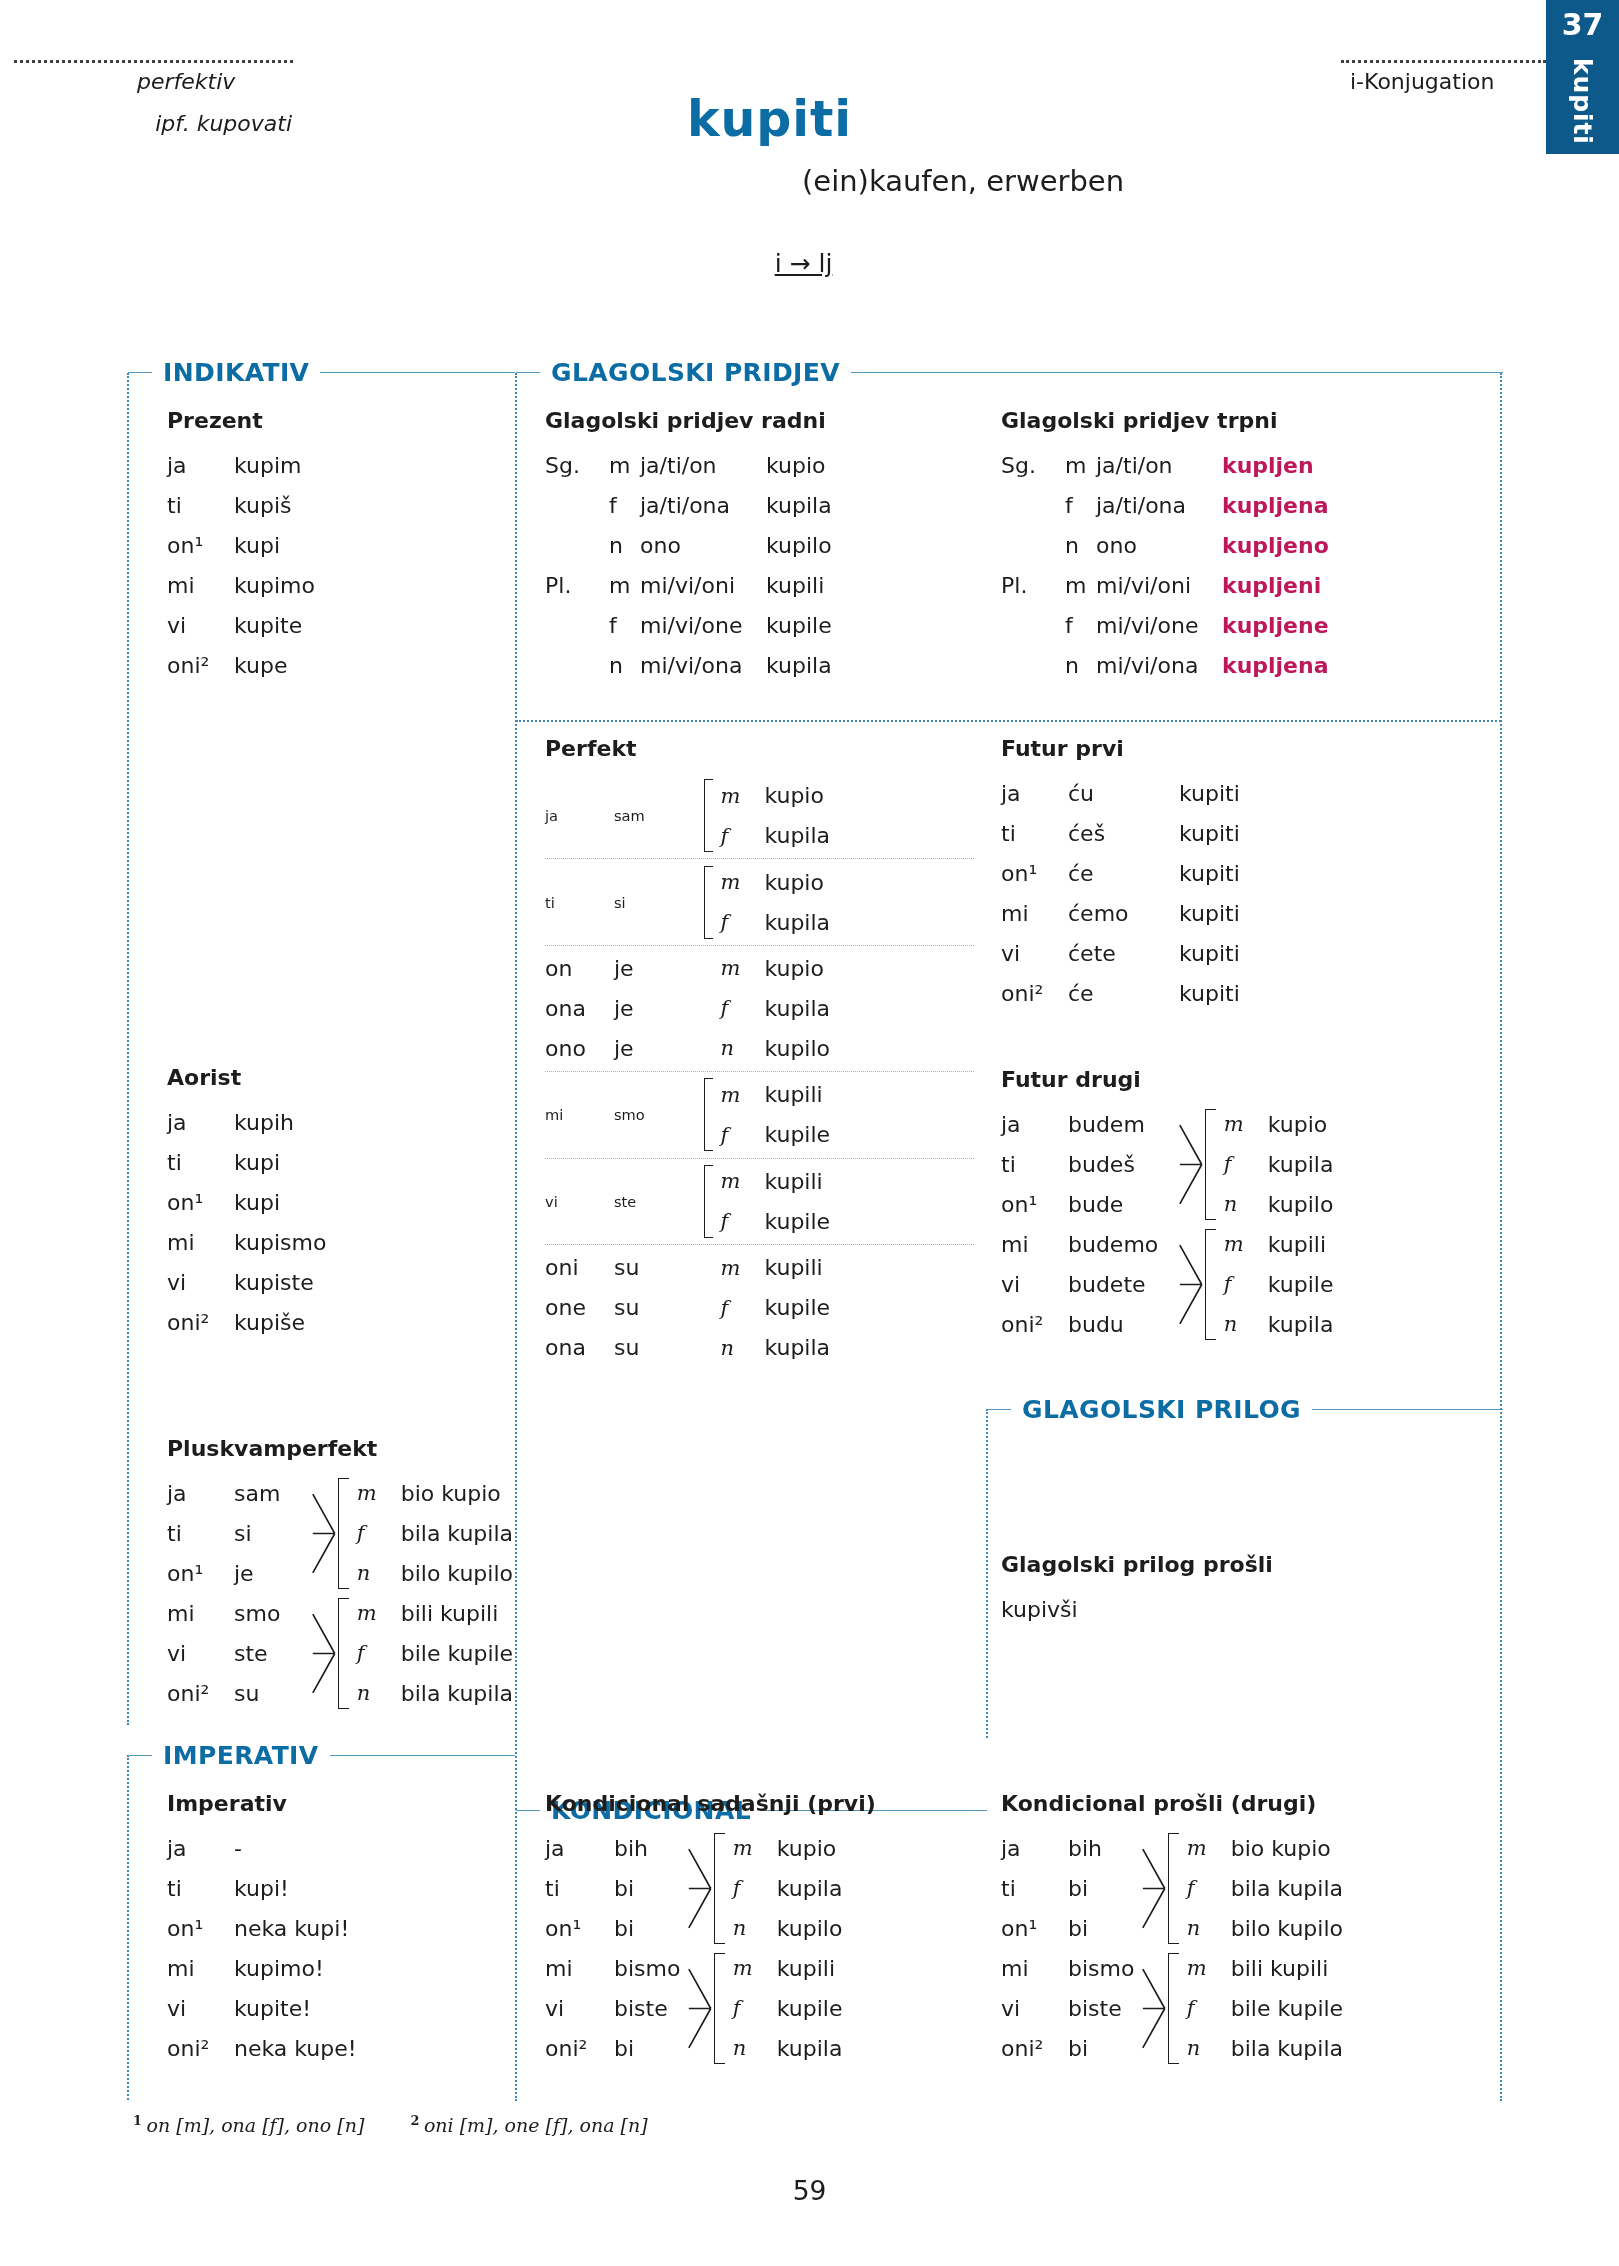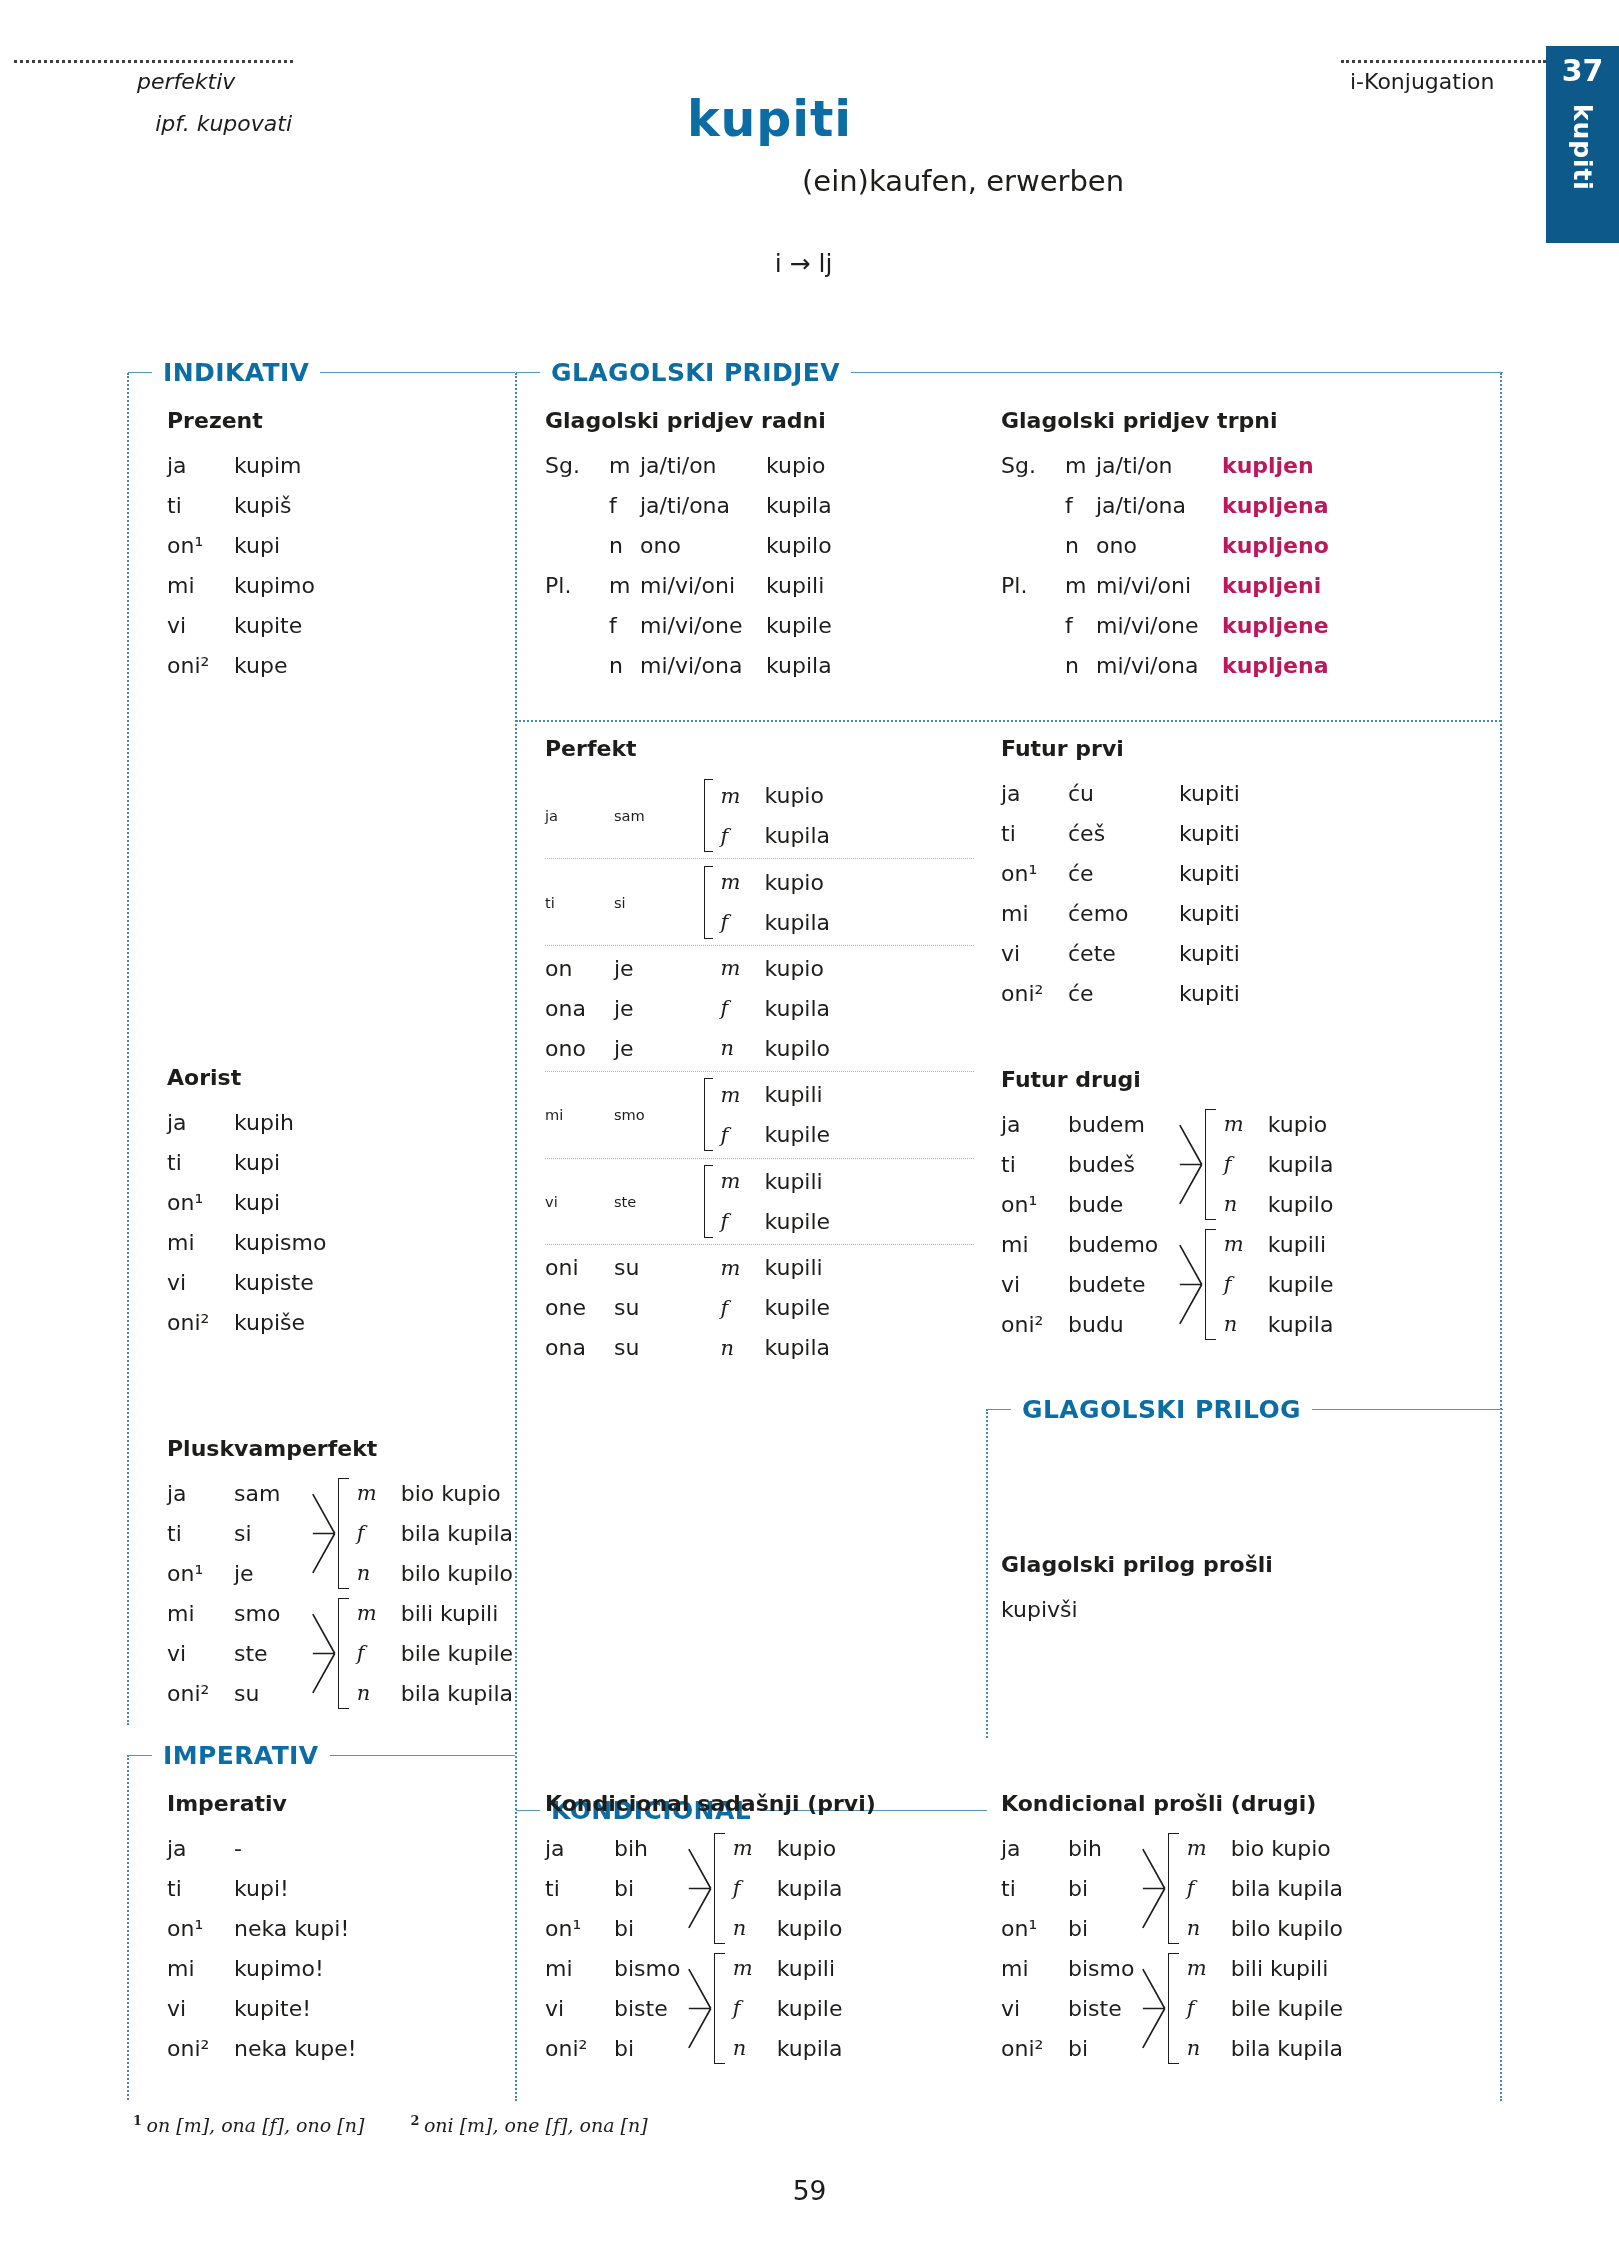--- a/index.html
+++ b/index.html
@@ -9,21 +9,21 @@
   .abs { position:absolute; }
 
   
   .dothead { height:0; border-top:3.7px dotted #3f3f3f; }
   .it { font-style:italic; font-size:22px; }
   .klass { font-size:22px; }
   .title { font-size:49px; font-weight:bold; color:#0c6ca4; letter-spacing:0.9px; }
   .subtitle { font-size:29px; }
   .stem { font-size:25px; text-align:center; }
 
-  .tab { left:1546px; top:0; width:73px; height:197px; background:#0d5a8a;margin-top:46px; }
+  .tab { left:1546px; top:0; width:73px; height:154px; background:#0d5a8a; }
   .tab-num { color:#fff; font-size:30px; font-weight:bold; text-align:center; padding-top:7.3px; }
   .tab-verb { position:absolute; top:58px; left:50%; transform:translateX(-50%);
               writing-mode:vertical-rl; color:#fff; font-size:25px; font-weight:bold; letter-spacing:0.9px; }
 
   
   .vline { width:0; border-left:2.7px dotted #4189b4; }
   .hline { height:0; border-top:2.7px dotted #4189b4; }
   .sect { display:flex; align-items:center; height:33px; }
   .sect .lead { width:24px; border-top:1.8px solid #5596be; }
   .sect .rule { flex:1; border-top:1.8px solid #5596be; }
@@ -83,21 +83,21 @@
   <div class="abs dothead" style="left:1341px; top:60px; width:205px;"></div>
   <div class="abs klass" style="left:1350px; top:69px;">i-Konjugation</div>
 
   <div class="abs tab">
     <div class="tab-num">37</div>
     <div class="tab-verb">kupiti</div>
   </div>
 
   <div class="abs title" style="left:687px; top:91px;">kupiti</div>
   <div class="abs subtitle" style="left:802px; top:164px;">(ein)kaufen, erwerben</div>
-  <div class="abs stem" style="left:694px; top:249px; width:219px;">i → lj</div>
+  <div class="abs stem" style="left:694px; top:249px; width:219px;text-decoration:underline;">i → lj</div>
 
   <div class="abs vline" style="left:127px; top:373px; height:1352px;"></div>
   <div class="abs vline" style="left:127px; top:1755px; height:345px;"></div>
   <div class="abs vline" style="left:515px; top:373px; height:1728px;"></div>
   <div class="abs vline" style="left:1500px; top:373px; height:1728px;"></div>
   <div class="abs vline" style="left:986px; top:1409px; height:329px;"></div>
   <div class="abs hline" style="left:516px; top:720px; width:985px;"></div>
 
   <div class="abs sect" style="left:128px; top:356px; width:387px;">
     <div class="lead"></div>

